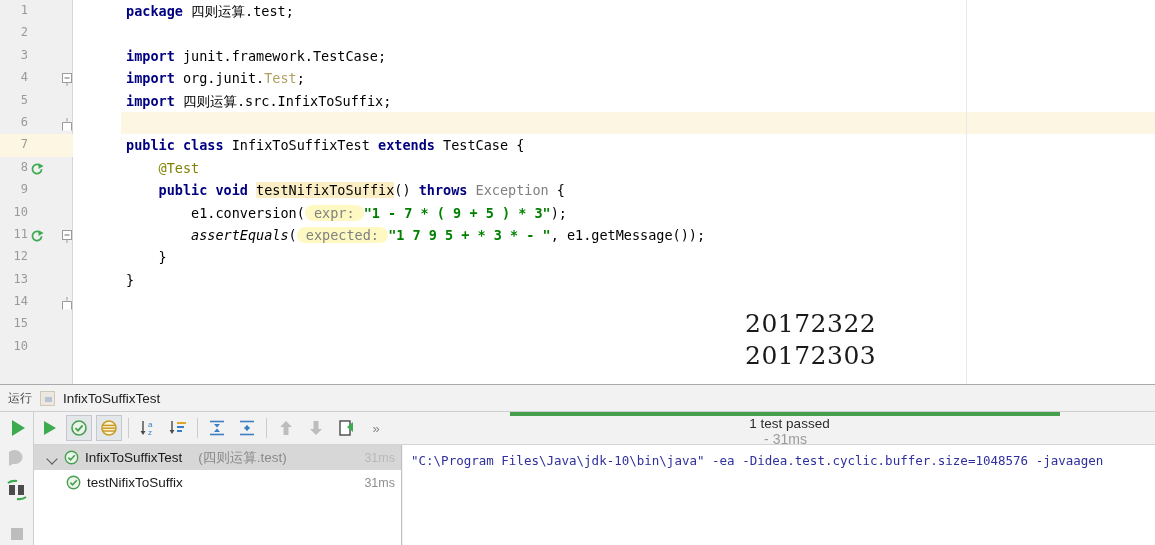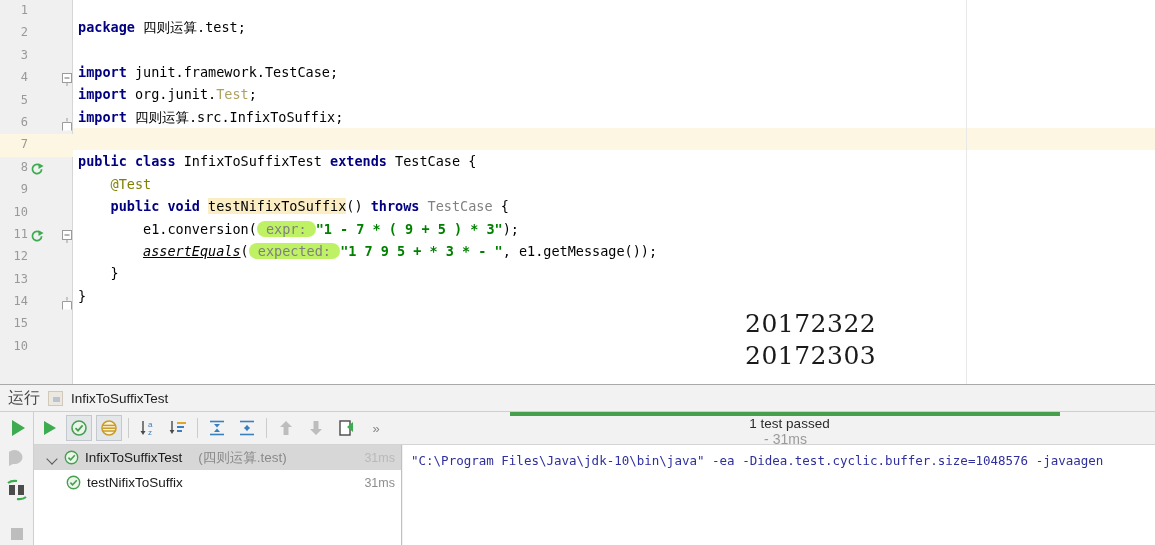--- a/index.html
+++ b/index.html
@@ -32,44 +32,44 @@
   }
   .run-marker {
     position: absolute; left: 29px; top: 3px;
     width: 16px; height: 16px;
   }
   .fold {
     position: absolute; left: 62px; top: 5px;
     width: 11px; height: 13px;
   }
   .code-area {
-    position: absolute; left: 73px; top: 16px; width: 920px; height: 384px;
+    position: absolute; left: 73px; top: 0; width: 920px; height: 384px; padding-left: 48px;
   }
   .code-row {
     position: relative; height: 22.4px; width: 1082px;
     white-space: pre;
     font-family: "DejaVu Sans Mono", monospace;
     font-size: 13.5px;
     line-height: 22.4px;
     color: #000000;
     padding-left: 5px;
   }
   .row-hl { background: #fdf6e3; }
   .margin-line {
     position: absolute; left: 966px; top: 0; width: 1px; height: 384px;
     background: #e8e8e8;
   }
   .kw { color: #000080; font-weight: bold; }
   .str { color: #008000; font-weight: bold; }
   .cmt { color: #808080; }
   .ann { color: #808000; }
   .grayid { color: #b0a060; }
-  .ital { font-style: italic; text-decoration: underline; }
+  .ital { font-style: italic; }
   .param-hint {
-    background: #bef264; color: #808080; border-radius: 8px;
+    background: #fef9c3; color: #808080; border-radius: 8px;
     padding: 0 1px;
   }
   .hl-ident { background: #fae9bb; }
   .hl-ident2 { background: #fbeec4; }
 
   
   .ids {
     position: absolute; left: 745px; top: 308px;
     font-family: "DejaVu Serif", serif;
     font-size: 25px; color: #1a1a1a;
@@ -82,21 +82,21 @@
     background: #f2f2f2;
     border-top: 1px solid #a9a9a9;
   }
   .tabbar {
     position: absolute; left: 0; top: 0; width: 1155px; height: 27px;
     background: #f2f2f2;
     border-bottom: 1px solid #cfcfcf;
     display: flex; align-items: center;
   }
   .tabbar-label {
-    font-size: 16px; color: #4a4a4a; margin-left: 8px;
+    font-size: 12px; color: #4a4a4a; margin-left: 8px;
   }
   .tab-icon {
     width: 15px; height: 15px; margin-left: 8px;
     background: #ece8e0; border: 1px solid #cfc8bb;
     position: relative;
   }
   .tab-icon:after {
     content:""; position:absolute; left:4px; top:5px; width:7px; height:5px;
     background:#b8c4d6;
   }
@@ -268,21 +268,21 @@
     </div>
     <div class="code-area" id="code-rows">
         <div class="code-row"><span class="kw">package</span> 四则运算.test;</div>
         <div class="code-row">&nbsp;</div>
         <div class="code-row"><span class="kw">import</span> junit.framework.TestCase;</div>
         <div class="code-row"><span class="kw">import</span> org.junit.<span class="grayid">Test</span>;</div>
         <div class="code-row"><span class="kw">import</span> 四则运算.src.InfixToSuffix;</div>
         <div class="code-row row-hl">&nbsp;</div>
         <div class="code-row"><span class="kw">public</span> <span class="kw">class</span> InfixToSuffixTest <span class="kw">extends</span> TestCase {</div>
         <div class="code-row">    <span class="ann">@Test</span></div>
-        <div class="code-row">    <span class="kw">public</span> <span class="kw">void</span> <span class="hl-ident2">testNifixToSuffix</span>() <span class="kw">throws</span> <span class="cmt">TestCase</span> {</div>
+        <div class="code-row">    <span class="kw">public</span> <span class="kw">void</span> <span class="hl-ident2">testNifixToSuffix</span>() <span class="kw">throws</span> <span class="cmt">Exception</span> {</div>
         <div class="code-row">        e1.conversion(<span class="param-hint"> expr: </span><span class="str">"1 - 7 * ( 9 + 5 ) * 3"</span>);</div>
         <div class="code-row">        <span class="ital">assertEquals</span>(<span class="param-hint"> expected: </span><span class="str">"1 7 9 5 + * 3 * - "</span>, e1.getMessage());</div>
         <div class="code-row">    }</div>
         <div class="code-row">}</div>
         <div class="code-row">&nbsp;</div>
       </div>
     <div class="margin-line"></div>
 
     <div class="ids">
       <div>20172322</div>

